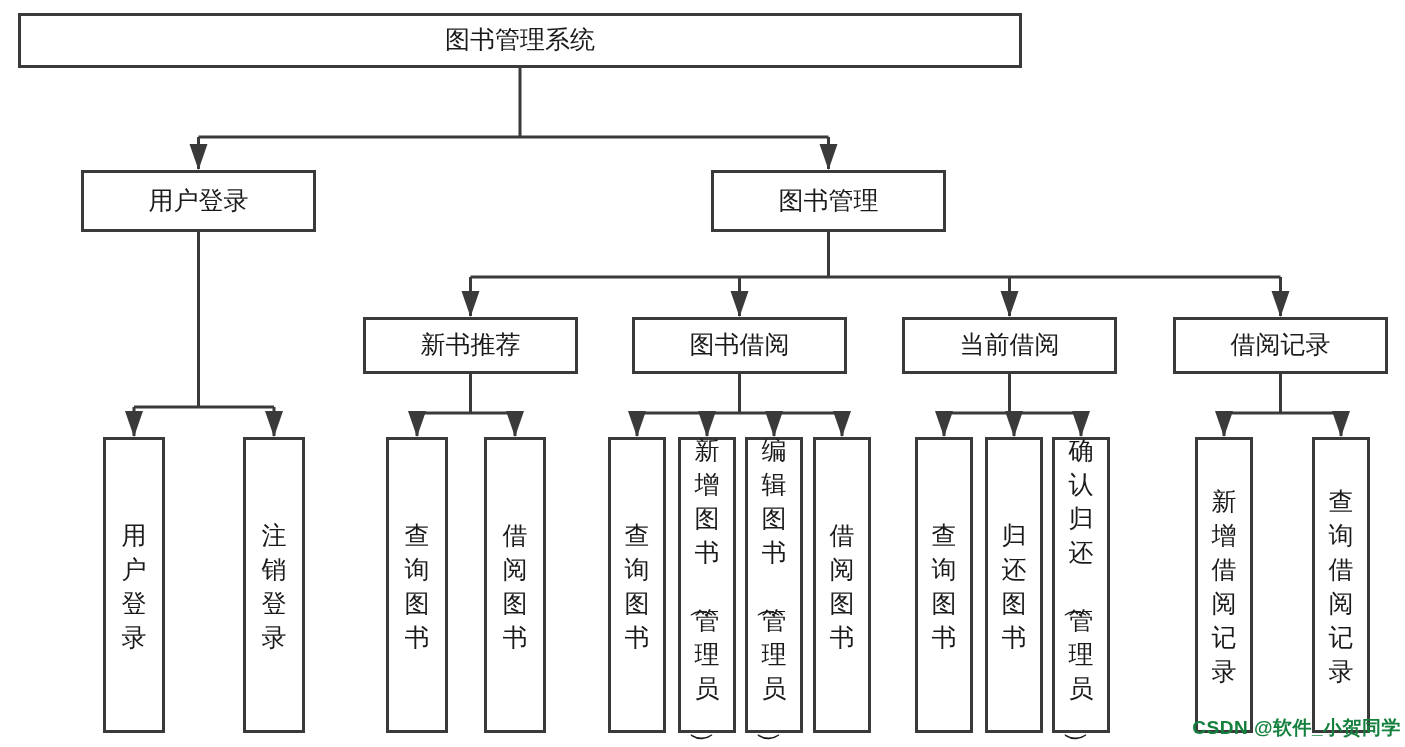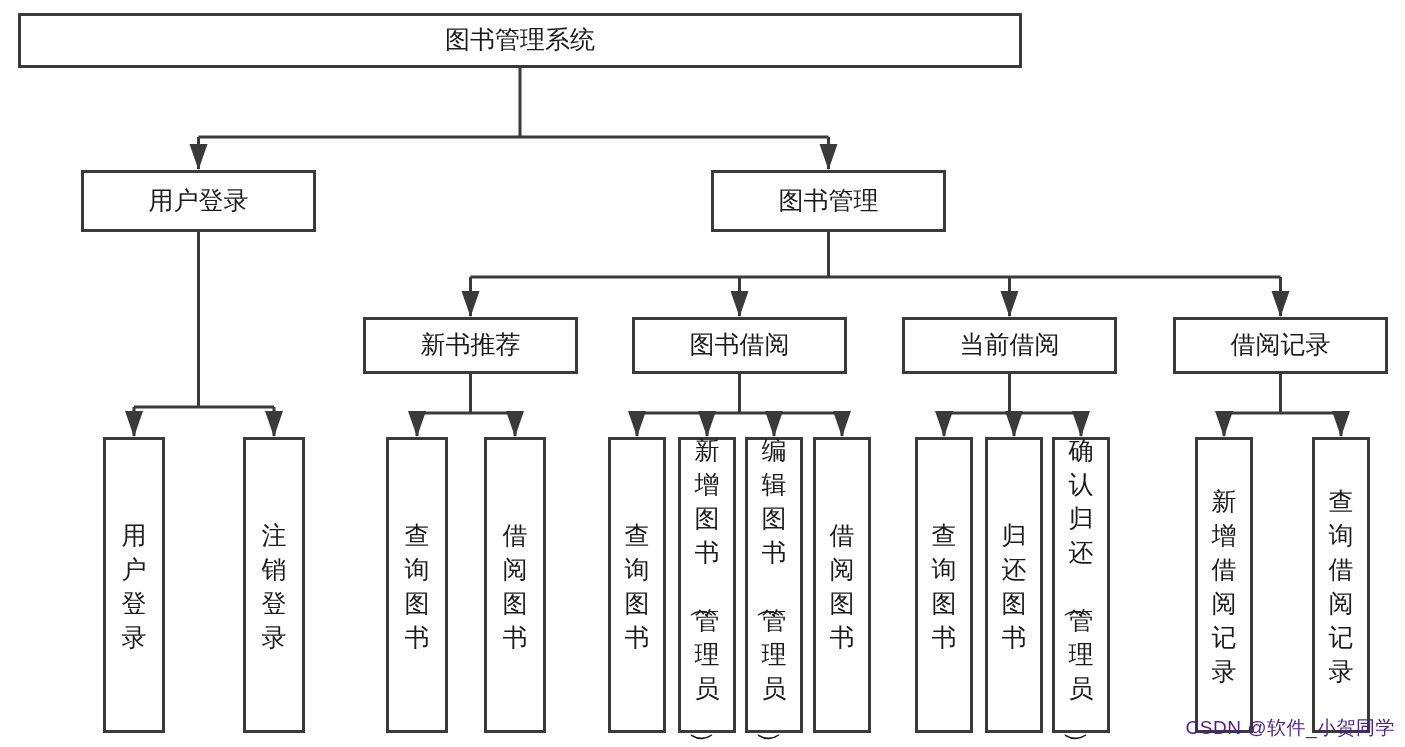--- a/index.html
+++ b/index.html
@@ -51,28 +51,29 @@
     dominant-baseline: middle;
   }
   .node-label-v {
     font-family: "Liberation Sans", "DejaVu Sans", sans-serif;
     font-size: 25px;
     fill: #1a1a1a;
     text-anchor: middle;
   }
   .watermark {
     position: absolute;
-    right: 10px;
+    right: 4px;
     bottom: 6px;
     font-family: "Liberation Sans", "DejaVu Sans", sans-serif;
     font-size: 19px;
-    color: #4c1d95;
+    color: #15803d;
     white-space: nowrap;
     letter-spacing: 0.5px;
     user-select: none;
+    font-weight: bold;
   }
 </style>
 </head>
 <body>
 
 <div id="diagram-root">
   <svg id="diagram-svg" width="1405" height="747" viewBox="0 0 1405 747">
     <g id="edges-layer">
         <g>
           <line x1="520" y1="68" x2="520" y2="137" class="edge"></line>

